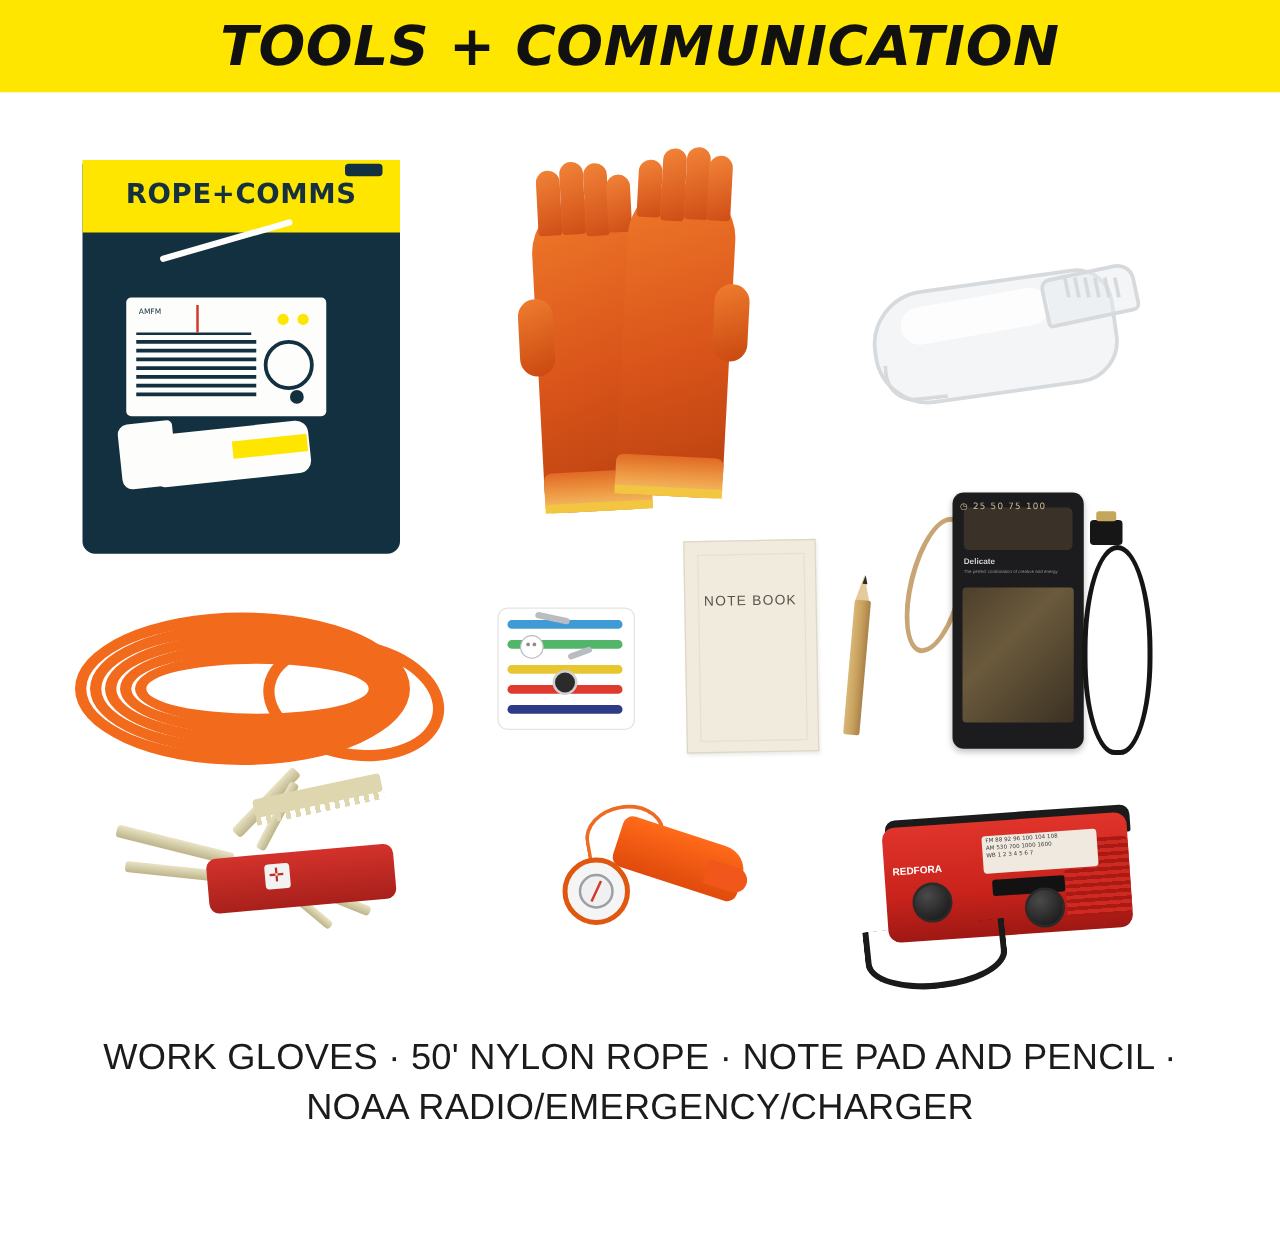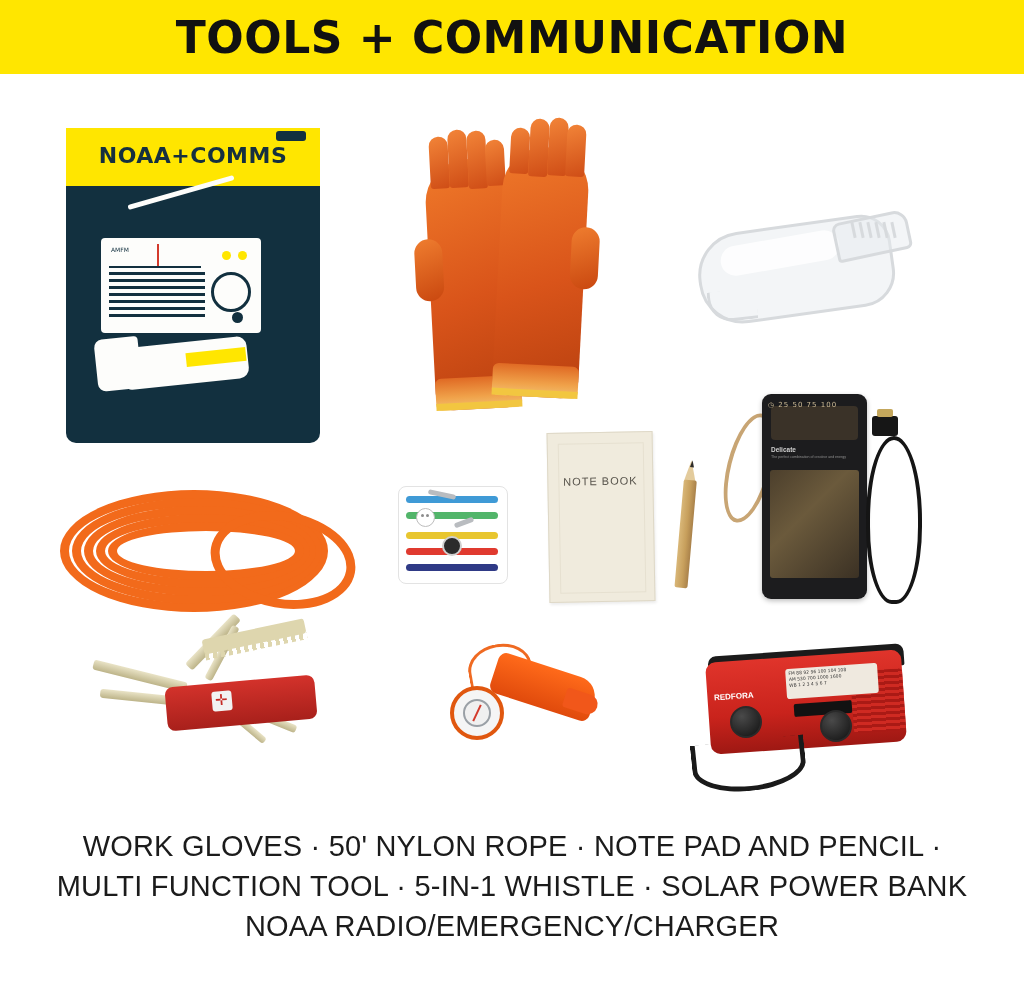--- a/index.html
+++ b/index.html
@@ -27,20 +27,21 @@
     align-items: center;
     justify-content: center;
   }
   .header-title {
     font-family: "DejaVu Sans", sans-serif;
     font-weight: bold;
     font-size: 44px;
     letter-spacing: 0.5px;
     color: #111111;
     white-space: nowrap;
+    font-style: italic;
   }
 
   
   .product-area {
     position: absolute;
     left: 0;
     top: 74px;
     width: 1024px;
     height: 740px;
     background: #ffffff;
@@ -665,21 +666,21 @@
 <div class="header-banner">
   <div class="header-title">TOOLS + COMMUNICATION</div>
 </div>
 
 <div class="product-area">
 
   <div class="pouch">
     <div class="pouch-body"></div>
     <div class="pouch-top"></div>
     <div class="pouch-notch"></div>
-    <div class="pouch-label">NOAA+COMMS</div>
+    <div class="pouch-label">ROPE+COMMS</div>
 
     <div class="radio-antenna"></div>
     <div class="radio-graphic">
       <div class="radio-dial"></div>
       <div class="radio-dial-txt">AMFM</div>
       <div class="radio-needle"></div>
       <div class="radio-grille">
         <span></span>
           <span></span>
           <span></span>
@@ -810,15 +811,14 @@
     <div class="noaa-brand">REDFORA</div>
     <div class="noaa-knob" style="left:40px; top:62px;"></div>
     <div class="noaa-knob" style="left:130px;top:66px;"></div>
     <div class="noaa-strap"></div>
   </div>
 
 </div>
 
 <div class="caption">
   <div>WORK GLOVES · 50' NYLON ROPE · NOTE PAD AND PENCIL ·</div>
-  <div>MULTI FUNCTION TOOL · 5-IN-1 WHISTLE · SOLAR POWER BANK</div>
   <div>NOAA RADIO/EMERGENCY/CHARGER</div>
 </div>
 
 </body></html>

